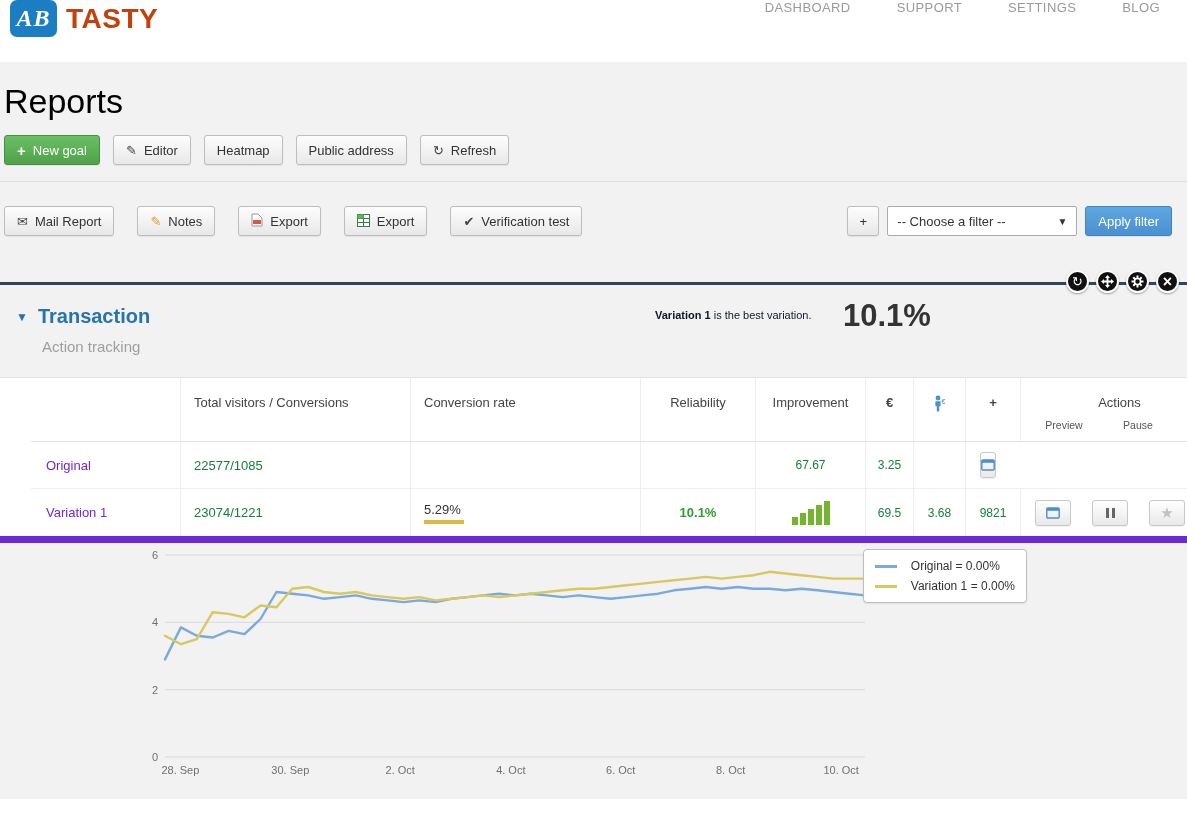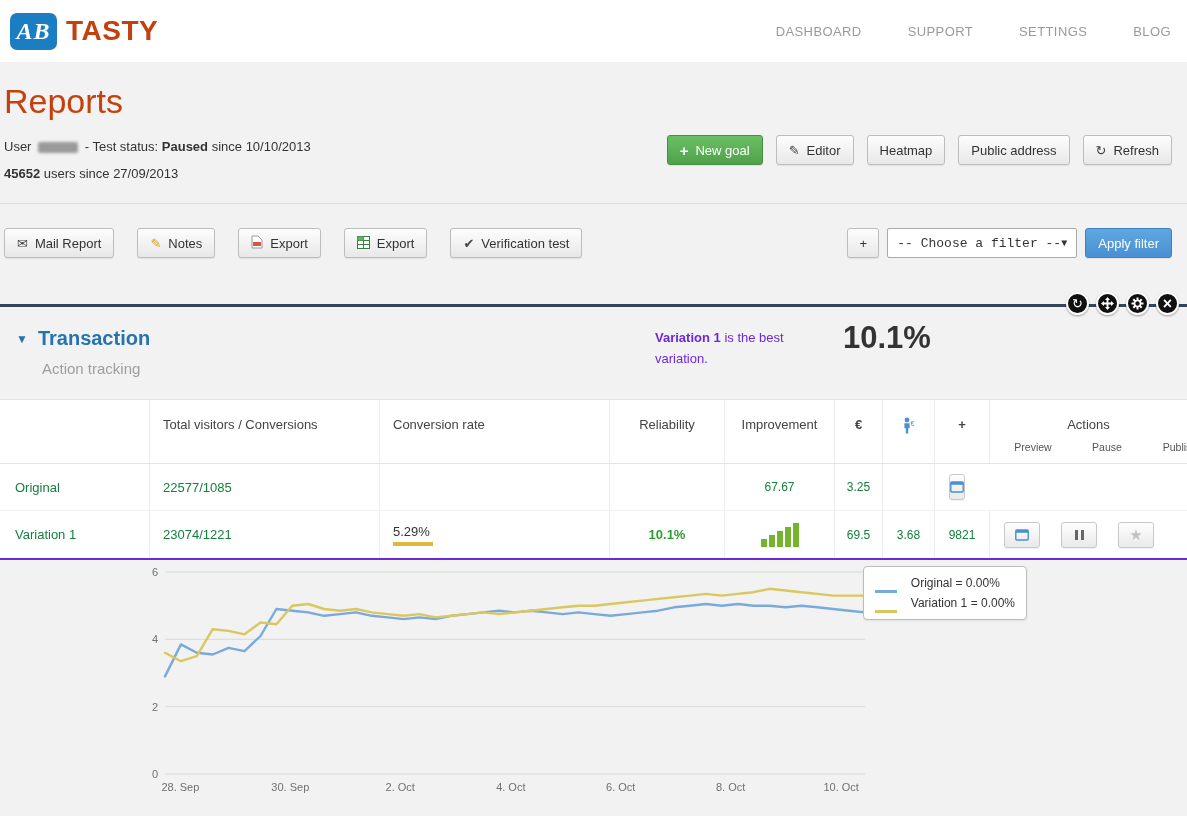--- a/index.html
+++ b/index.html
@@ -1,90 +1,90 @@
 <!DOCTYPE html>
 <html><head>
 <meta charset="utf-8">
 <style>
   * { box-sizing: border-box; }
   html,body { margin:0; padding:0; background:#fff; }
   body { width:1187px; font-family:"Liberation Sans", sans-serif; color:#333; }
 
   
-  .topbar { height:62px; background:#fff; display:flex; align-items:center; justify-content:space-between; padding:0 16px 0 10px; }
+  .topbar { height:62px; background:#fff; display:flex; align-items:flex-start; justify-content:space-between; padding:0 27px 0 10px; }
   .logo { display:flex; align-items:center; gap:9px; cursor:pointer; }
   .logo-badge { width:47px; height:37px; background:#1b7ec2; border-radius:7px; color:#fff; display:flex; align-items:center; justify-content:center;
                 font-family:"Liberation Serif", serif; font-style:italic; font-weight:bold; font-size:24px; letter-spacing:1px; }
   .logo-text { font-size:28px; font-weight:bold; color:#c2410c; letter-spacing:0.5px; }
   .topnav { display:flex; }
   .topnav a { margin-left:46px; color:#9a9a9a; font-size:13px; letter-spacing:0.4px; text-decoration:none; cursor:pointer; }
 
   
   .gray { background:#f2f2f2; }
 
   .reports-head { padding:14px 15px 16px 4px; border-bottom:1px solid #dcdcdc; }
-  .reports-head h1 { margin:6px 0 12px; font-size:34px; font-weight:normal; color:#c2410c; }
+  .reports-head h1 { margin:6px 0 12px; font-size:34px; font-weight:normal; color:#000000; }
   .info-row { display:flex; justify-content:space-between; align-items:flex-start; }
   .info { font-size:13px; color:#333; line-height:27px; }
   .redacted { display:inline-block; width:40px; height:11px; background:#9a9a9a; border-radius:2px; filter:blur(1.5px); vertical-align:middle; margin:0 3px; }
   .head-buttons { display:flex; gap:13px; padding-top:2px; }
 
   .btn { display:inline-flex; align-items:center; gap:7px; height:30px; padding:0 12px; font-size:13px; color:#333;
          background:linear-gradient(#fdfdfd,#e8e8e8); border:1px solid #bdbdbd; border-radius:3px; cursor:pointer;
          font-family:"Liberation Sans", sans-serif; box-shadow:0 1px 1px rgba(0,0,0,0.07); white-space:nowrap; }
   .btn-green { background:linear-gradient(#6abf63,#4fa24a); border-color:#458e43; color:#fff; }
   .btn-green .plus { font-weight:bold; font-size:15px; }
   .btn-blue { background:linear-gradient(#5fa7e0,#4a90d2); border-color:#3d82c4; color:#fff; }
   .ic { font-size:13px; line-height:1; }
   .ic-orange { color:#dd9a2b; }
   .ic-dark { color:#444; }
 
   .toolbar { display:flex; justify-content:space-between; align-items:center; padding:24px 15px 0 4px; }
   .tool-left { display:flex; gap:23px; }
   .tool-right { display:flex; gap:8px; align-items:center; }
   .plus-btn { width:32px; justify-content:center; padding:0; }
   .filter-select { width:190px; height:30px; background:#fff; border:1px solid #ababab; border-radius:2px; display:flex; align-items:center;
-                   justify-content:space-between; padding:0 9px; font-size:13px; color:#333; cursor:pointer;font-family:Liberation Mono, monospace; }
+                   justify-content:space-between; padding:0 9px; font-size:13px; color:#333; cursor:pointer; }
   .filter-select .caret-sm { font-size:10px; color:#333; }
 
   
   .widget { margin-top:46px; border-top:3px solid #34445a; position:relative; background:#f2f2f2; }
   .widget-controls { position:absolute; top:-15px; right:8px; display:flex; gap:7px; }
   .wctl { width:23px; height:23px; border-radius:50%; background:#101010; color:#fff; border:2px solid #fdfdfd; display:flex; align-items:center;
           justify-content:center; cursor:pointer; font-size:13px; line-height:1; box-shadow:0 1px 2px rgba(0,0,0,0.35); padding:0; }
 
   .widget-header { position:relative; height:92px; }
   .wh-title { position:absolute; left:16px; top:20px; font-size:20px; font-weight:bold; color:#2673ae; display:flex; align-items:center; gap:10px; cursor:pointer; }
   .wh-title .caret { font-size:12px; }
   .wh-sub { position:absolute; left:42px; top:53px; font-size:15px; color:#9e9e9e; }
-  .wh-best { position:absolute; left:655px; top:20px; width:178px; font-size:13px; color:#6d28d9; line-height:21px; }
+  .wh-best { position:absolute; left:655px; top:20px; width:178px; font-size:11px; color:#0f172a; line-height:21px; }
   .wh-value { position:absolute; left:843px; top:13px; font-size:31px; font-weight:600; color:#333; }
   .wh-conf { position:absolute; left:982px; top:20px; display:flex; gap:17px; align-items:flex-start; }
   .wh-conf-label { width:80px; font-size:14px; color:#4a4a4a; line-height:21px; }
 
   .bars { display:flex; align-items:flex-end; gap:2px; }
   .bars span { width:7px; background:#74b42e; display:block; }
   .bars-lg span:nth-child(1){height:9px;} .bars-lg span:nth-child(2){height:14px;} .bars-lg span:nth-child(3){height:19px;}
   .bars-lg span:nth-child(4){height:24px;} .bars-lg span:nth-child(5){height:29px;}
   .bars-sm span { width:6px; }
   .bars-sm span:nth-child(1){height:8px;} .bars-sm span:nth-child(2){height:12px;} .bars-sm span:nth-child(3){height:16px;}
   .bars-sm span:nth-child(4){height:20px;} .bars-sm span:nth-child(5){height:24px;}
 
   
-  .gtable { background:#fff; border-top:1px solid #e3e3e3; border-bottom:2px solid #6d28d9; }
+  .gtable { background:#fff; border-top:1px solid #e3e3e3; border-bottom:7px solid #6d28d9;padding-left:31px; }
   .trow { display:grid; grid-template-columns:150px 230px 230px 115px 110px 48px 52px 55px 197px; }
   .trow > div { border-right:1px solid #ededed; display:flex; align-items:center; }
   .trow > div:last-child { border-right:none; }
   .thead { height:64px; border-bottom:1px solid #e4e4e4; }
   .thead > div { align-items:flex-start; padding-top:17px; font-size:13px; color:#444; }
   .tdata { height:47px; }
   .tdata.mid { border-bottom:1px solid #f0f0f0; }
   .cell-left { padding-left:13px; }
   .cell-center { justify-content:center; text-align:center; }
-  .row-label { padding-left:15px; font-size:13px; color:#15803d; }
+  .row-label { padding-left:15px; font-size:13px; color:#6d28d9; }
   .num { font-size:12px; color:#15803d; }
   .rate-wrap { display:flex; flex-direction:column; justify-content:center; }
   .rate-bar { width:40px; height:4px; margin-top:3px; }
   .bar-blue { background:#7aa9dc; }
   .bar-yellow { background:#ddb93f; }
   .improve { color:#2e9e2e; font-weight:bold; font-size:13px; }
   .euro-head { color:#7b8da5; font-weight:bold; font-size:17px; }
   .plus-head { color:#2f96d8; font-weight:bold; font-size:20px; }
 
   .acts-head { flex-direction:column; align-items:stretch !important; }
@@ -96,21 +96,21 @@
   .pause-glyph { display:flex; gap:3px; }
   .pause-glyph span { width:3px; height:10px; background:#666; display:block; }
   .star-glyph { color:#c2c2c2; font-size:15px; }
 
   
   .chart { position:relative; height:256px; }
   #chart-svg { position:absolute; left:143px; top:2px; }
   #chart-svg text { font-family:"Liberation Sans", sans-serif; font-size:11px; fill:#707070; }
   .legend { position:absolute; right:160px; top:6px; background:#fff; border:1px solid #bdbdbd; border-radius:4px; padding:6px 11px; font-size:12px;
             color:#333; line-height:20px; box-shadow:0 1px 2px rgba(0,0,0,0.08); }
-  .legend-item { display:flex; align-items:flex-end; gap:14px; cursor:pointer; }
+  .legend-item { display:flex; align-items:center; gap:14px; cursor:pointer; }
   .legend-swatch { width:22px; height:0; border-top:3px solid #999; display:inline-block; }
 
   .footer-strip { height:18px; background:#fff; }
 </style>
 </head>
 <body>
 
 <div>
 
   <header class="topbar">
@@ -124,33 +124,20 @@
       <a>SETTINGS</a>
       <a>BLOG</a>
     </nav>
   </header>
 
   <div class="gray">
 
     <section class="reports-head">
       <h1>Reports</h1>
       <div class="info-row">
-        <div class="info">
-          <div>
-            <span>User</span>
-            <span class="redacted"></span>
-            <span>-  Test status:</span>
-            <b>Paused</b>
-            <span>since 10/10/2013</span>
-          </div>
-          <div>
-            <b>45652</b>
-            <span>users since 27/09/2013</span>
-          </div>
-        </div>
         <div class="head-buttons">
           <button class="btn btn-green">
             <span class="plus">+</span>
             <span>New goal</span>
           </button>
           <button class="btn">
             <span class="ic ic-dark">✎</span>
             <span>Editor</span>
           </button>
           <button class="btn">

